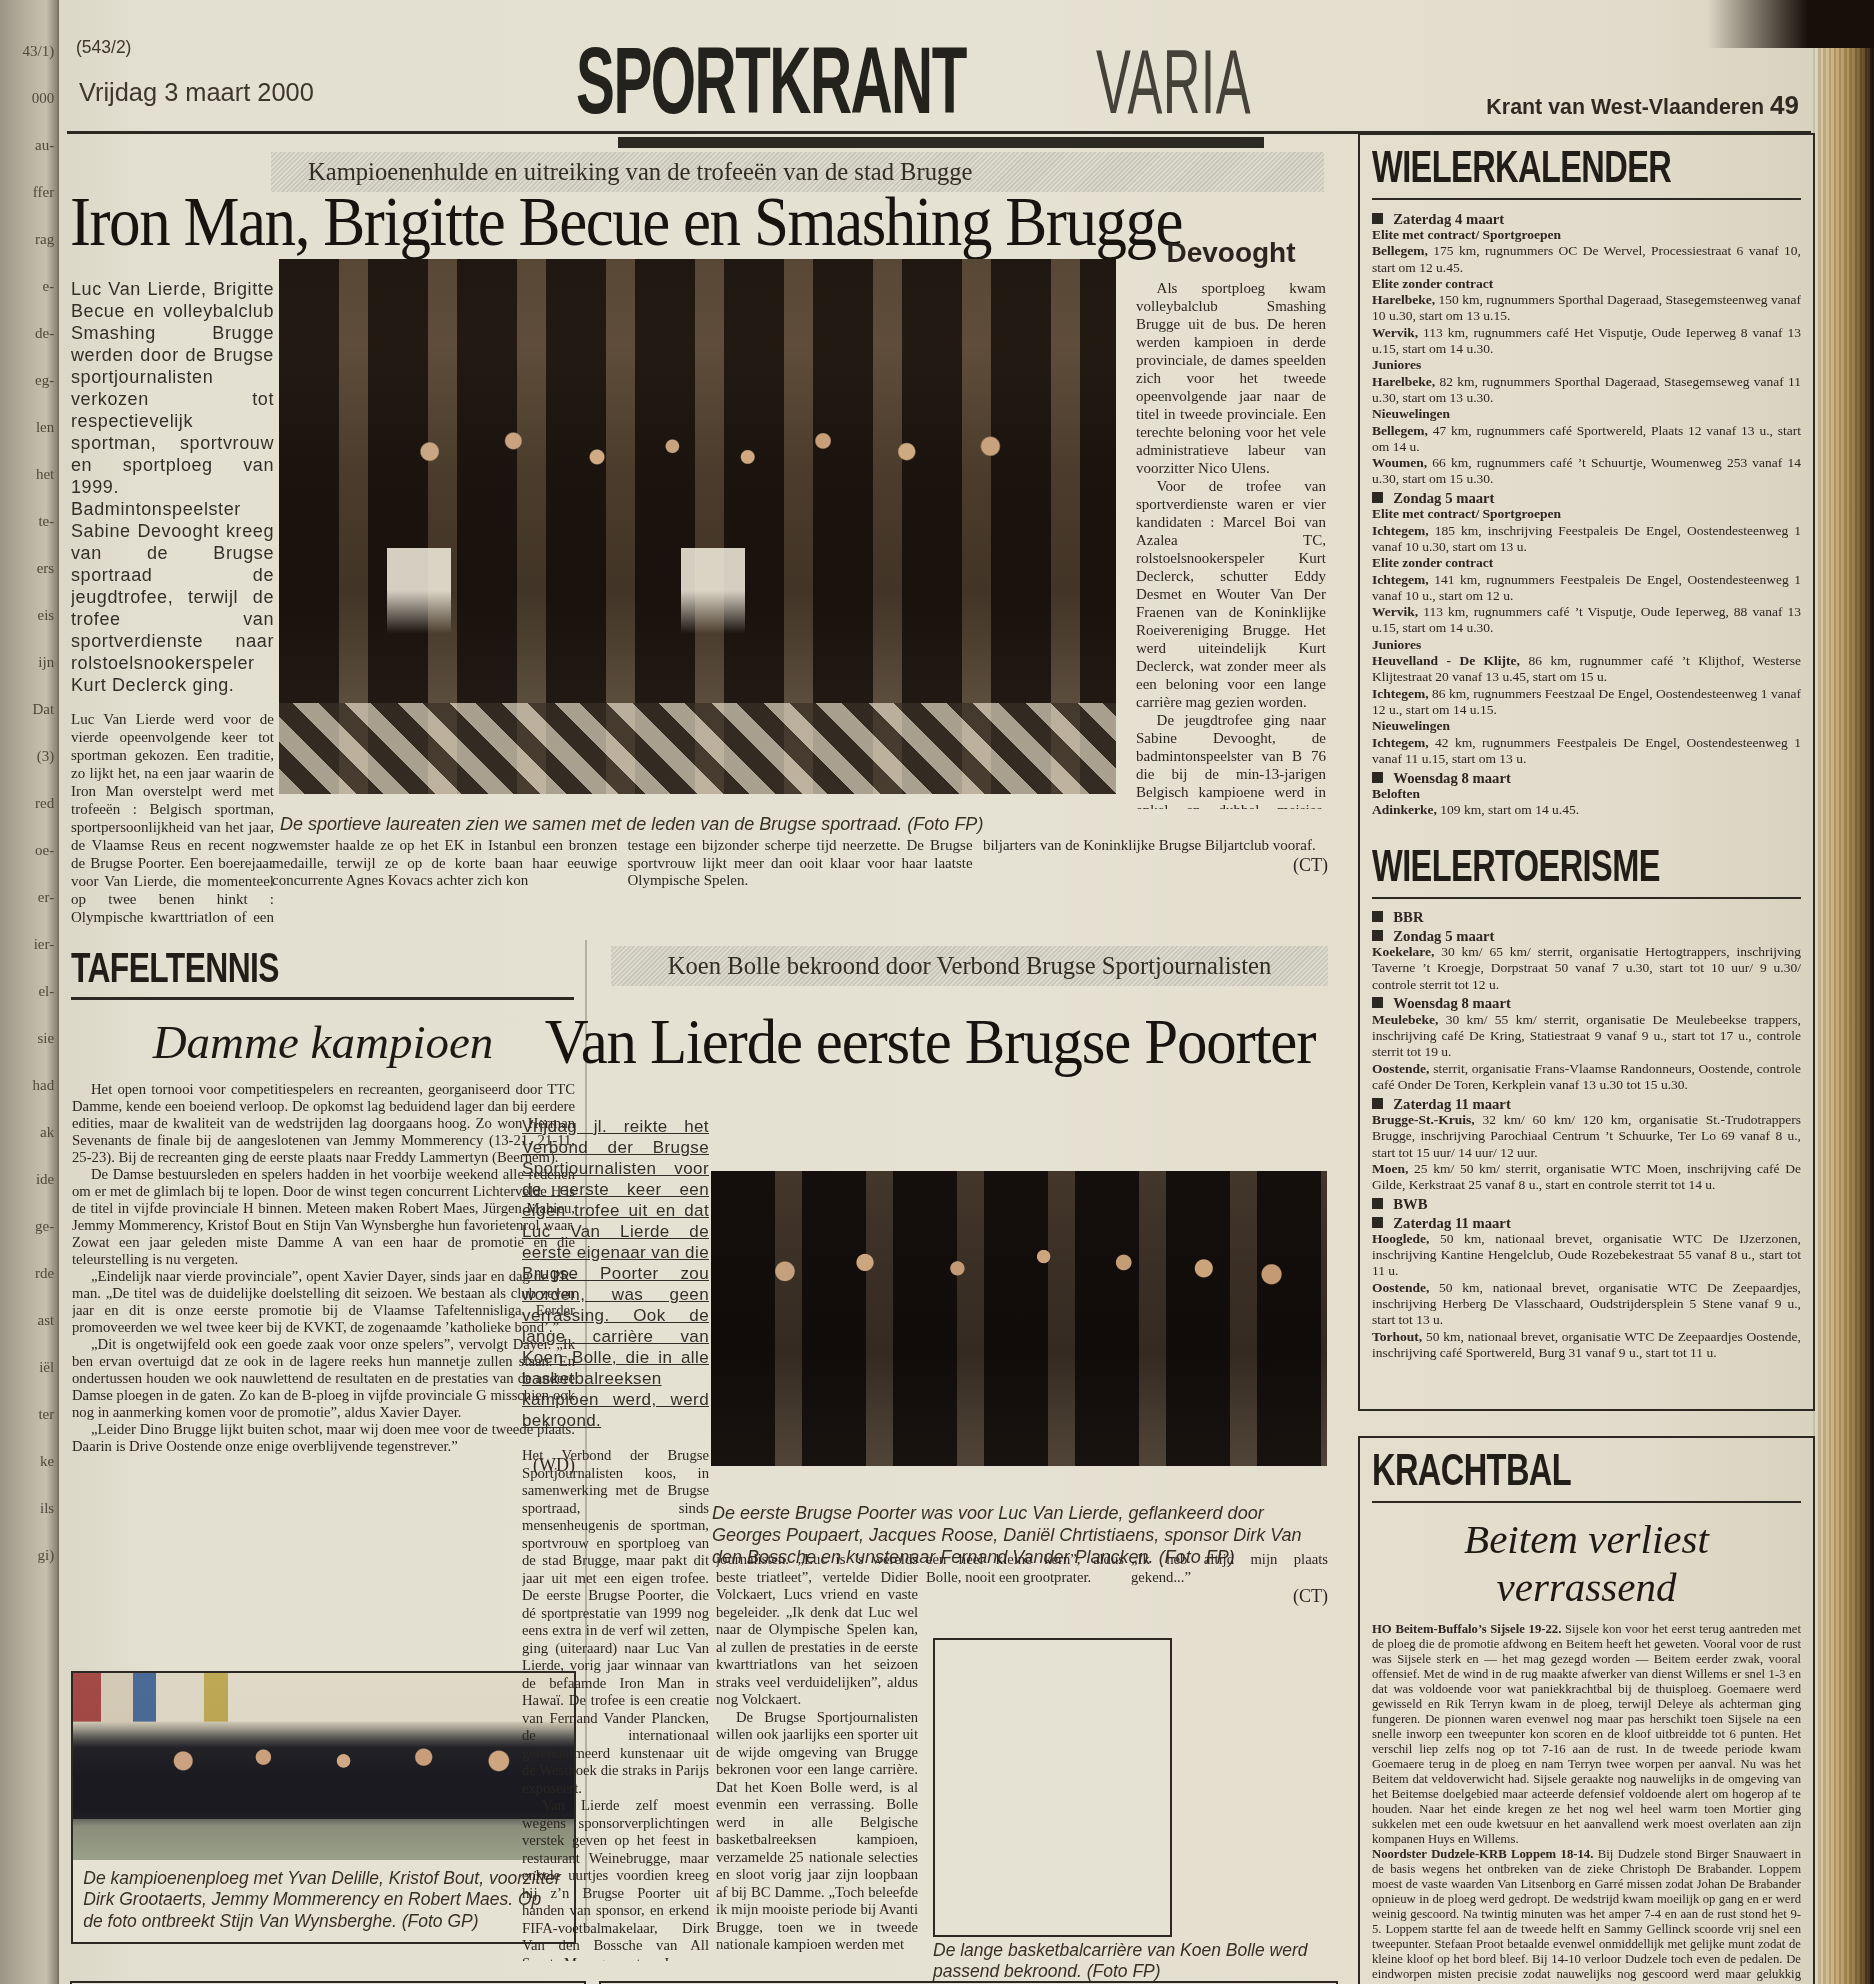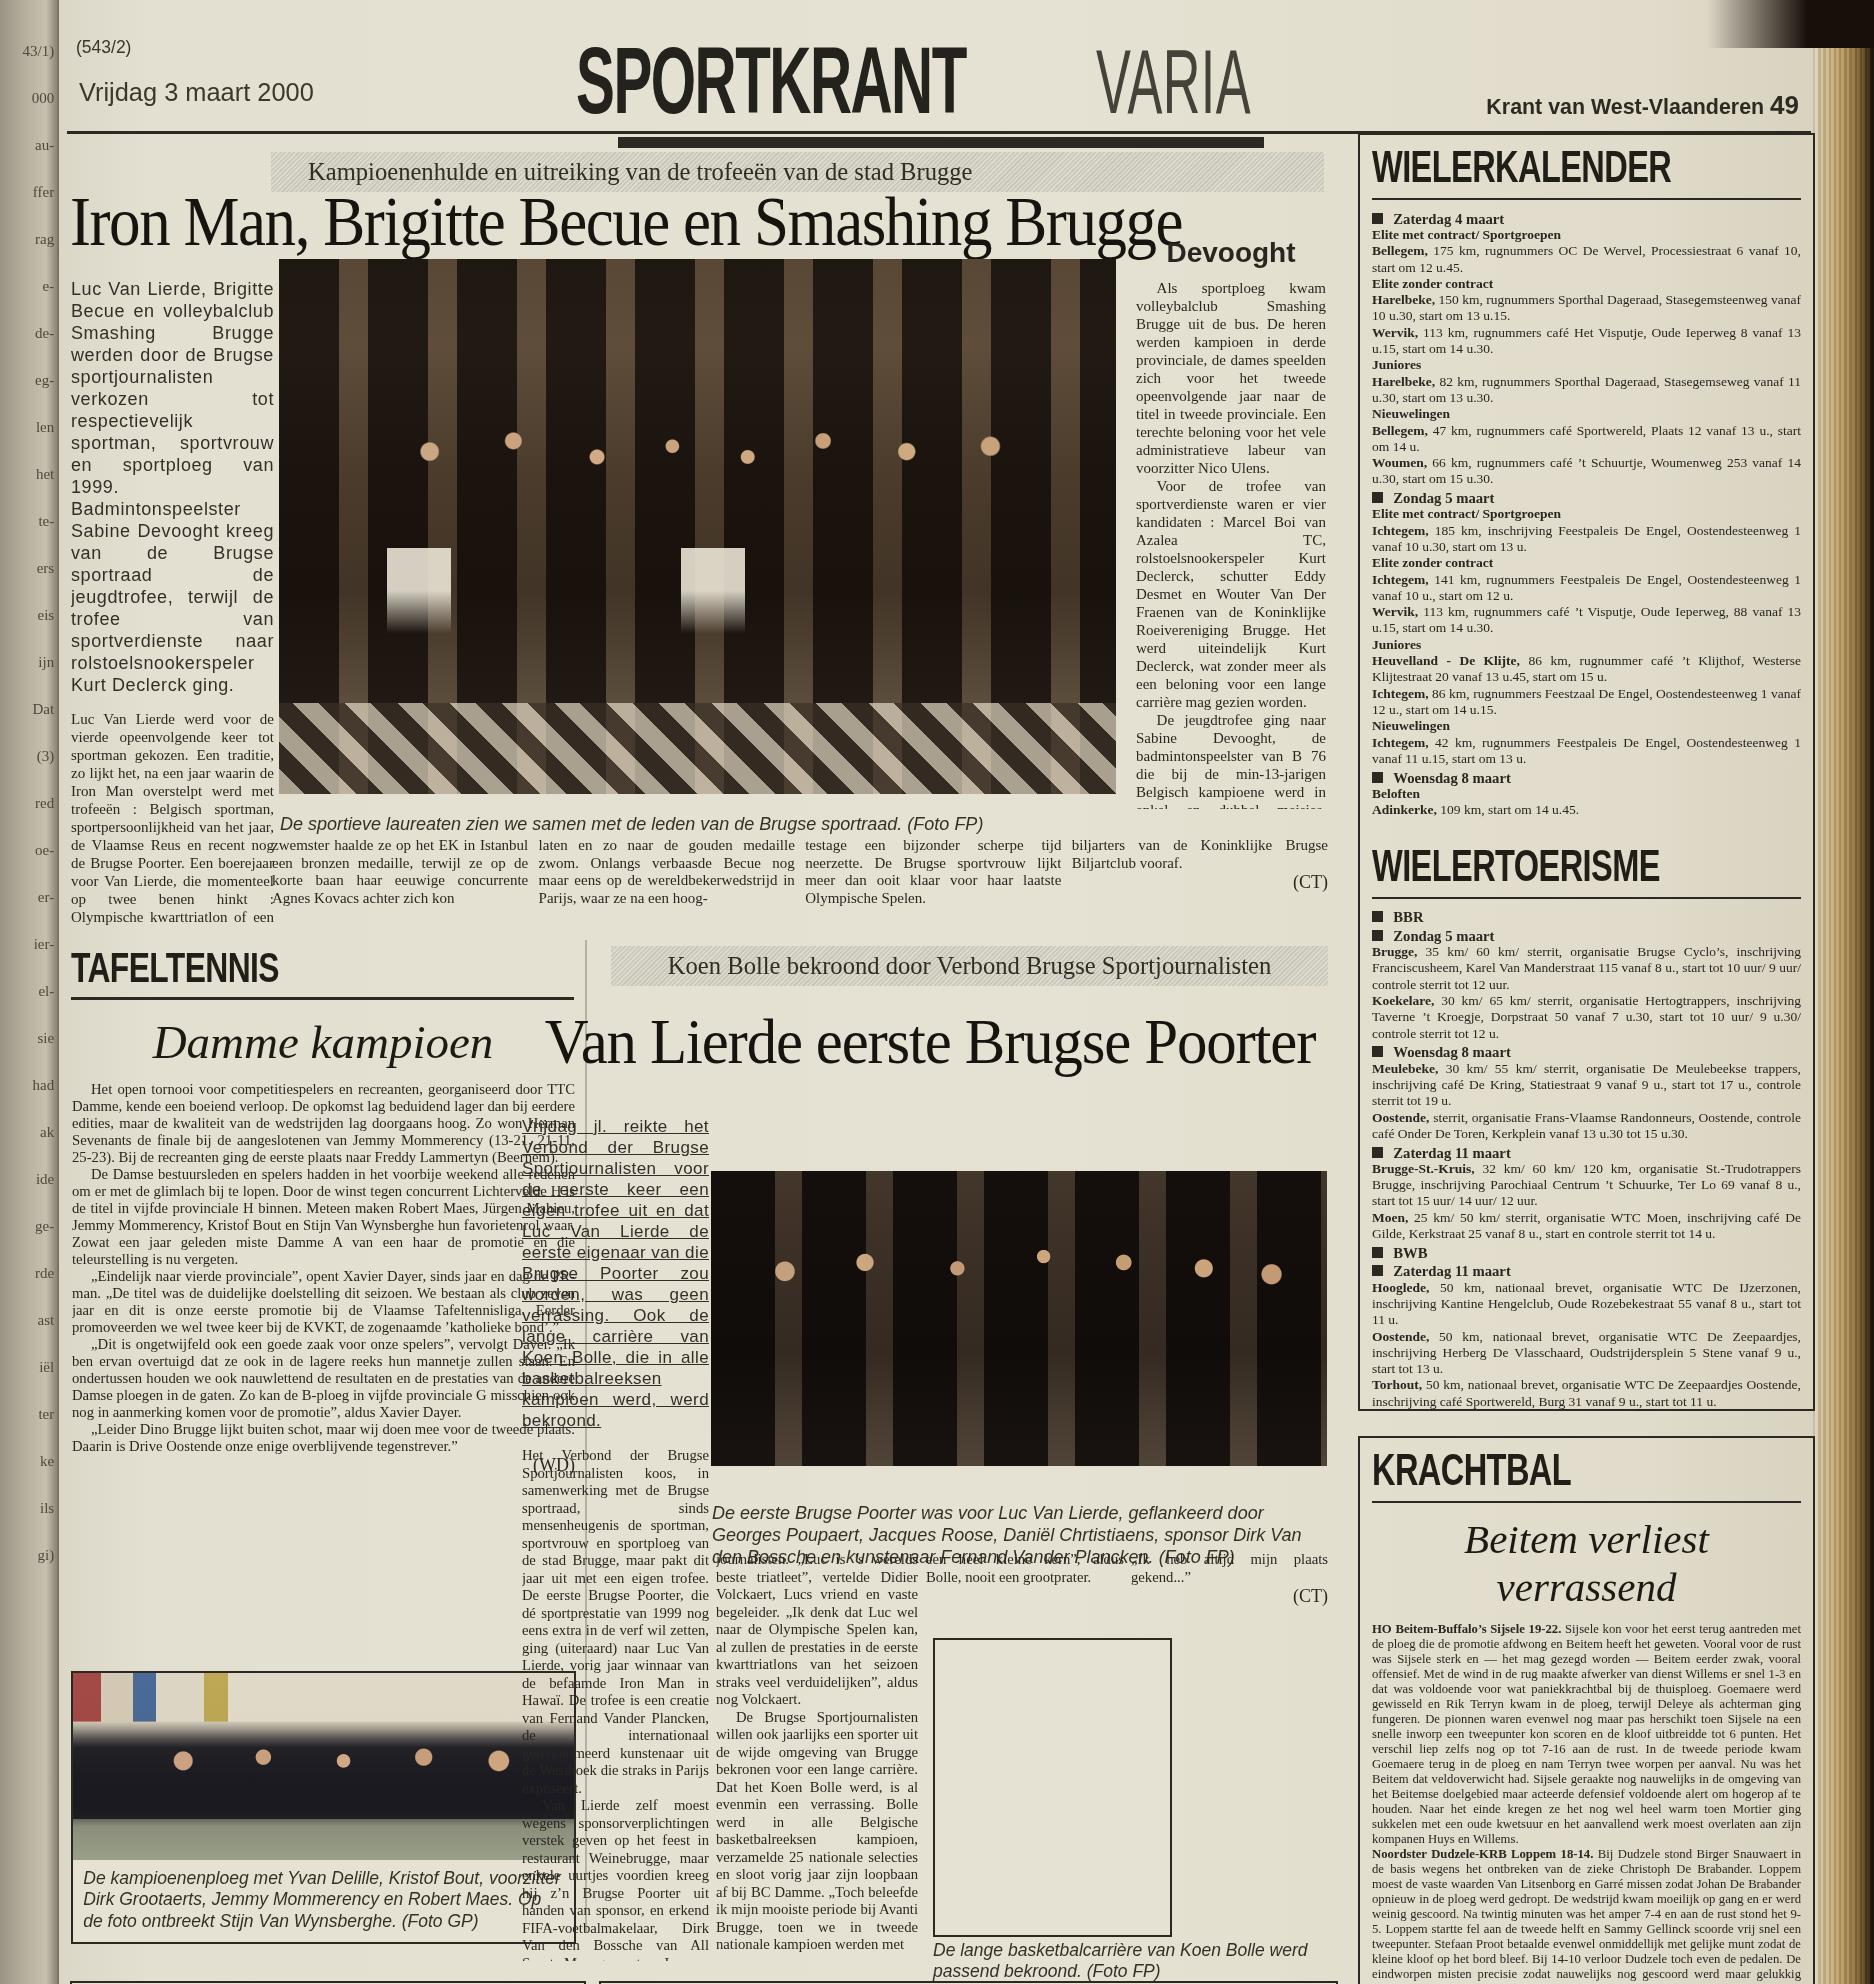--- a/index.html
+++ b/index.html
@@ -217,21 +217,20 @@
         <p>Als sportploeg kwam volleybalclub Smashing Brugge uit de bus. De heren werden kampioen in derde provinciale, de dames speelden zich voor het tweede opeenvolgende jaar naar de titel in tweede provinciale. Een terechte beloning voor het vele administratieve labeur van voorzitter Nico Ulens.</p>
         <p>Voor de trofee van sportverdienste waren er vier kandidaten : Marcel Boi van Azalea TC, rolstoelsnookerspeler Kurt Declerck, schutter Eddy Desmet en Wouter Van Der Fraenen van de Koninklijke Roeivereniging Brugge. Het werd uiteindelijk Kurt Declerck, wat zonder meer als een beloning voor een lange carrière mag gezien worden.</p>
         <p>De jeugdtrofee ging naar Sabine Devooght, de badmintonspeelster van B 76 die bij de min-13-jarigen Belgisch kampioene werd in enkel en dubbel meisjes. Sabine ging atleet Kristof Dhuyvettere, schaker Steven Geirnaert, de miniemenploeg van basketbalclub BC Ceramico en de jonge</p>
       </div>
   </div>
 
   <div class="ma-caption capFP">De sportieve laureaten zien we samen met de leden van de Brugse sportraad. (Foto FP)</div>
 
   <div class="ma-cols">
     <div class="ucol">zwemster haalde ze op het EK in Istanbul een bronzen medaille, terwijl ze op de korte baan haar eeuwige concurrente Agnes Kovacs achter zich kon</div>
-    <div class="ucol">laten en zo naar de gouden medaille zwom. Onlangs verbaasde Becue nog maar eens op de wereldbekerwedstrijd in Parijs, waar ze na een hoog-</div>
     <div class="ucol">testage een bijzonder scherpe tijd neerzette. De Brugse sportvrouw lijkt meer dan ooit klaar voor haar laatste Olympische Spelen.</div>
     <div class="ucol">
       <span>biljarters van de Koninklijke Brugse Biljartclub vooraf.</span>
       <div class="sign">(CT)</div>
     </div>
   </div>
 
   <div class="tt-divider"></div>
   <div class="sec-head" style="left:71px;top:946px;">TAFELTENNIS</div>
   <div class="sec-rule" style="left:71px;top:997px;width:503px;"></div>
@@ -324,21 +323,20 @@
         <p class="cal-day"><span class="sq"></span>Woensdag 8 maart</p>
         <p class="cal-cat">Beloften</p>
         <p class="lead-para"><b>Adinkerke, </b>109 km, start om 14 u.45.</p>
       </div>
     <div class="rail-gap"></div>
     <div class="rail-head">WIELERTOERISME</div>
     <div class="rail-rule"></div>
     <div class="cal">
         <p class="cal-day"><span class="sq"></span>BBR</p>
         <p class="cal-day"><span class="sq"></span>Zondag 5 maart</p>
-        <p class="lead-para"><b>Brugge, </b>35 km/ 60 km/ sterrit, organisatie Brugse Cyclo’s, inschrijving Franciscusheem, Karel Van Manderstraat 115 vanaf 8 u., start tot 10 uur/ 9 uur/ controle sterrit tot 12 uur.</p>
         <p class="lead-para"><b>Koekelare, </b>30 km/ 65 km/ sterrit, organisatie Hertogtrappers, inschrijving Taverne ’t Kroegje, Dorpstraat 50 vanaf 7 u.30, start tot 10 uur/ 9 u.30/ controle sterrit tot 12 u.</p>
         <p class="cal-day"><span class="sq"></span>Woensdag 8 maart</p>
         <p class="lead-para"><b>Meulebeke, </b>30 km/ 55 km/ sterrit, organisatie De Meulebeekse trappers, inschrijving café De Kring, Statiestraat 9 vanaf 9 u., start tot 17 u., controle sterrit tot 19 u.</p>
         <p class="lead-para"><b>Oostende, </b>sterrit, organisatie Frans-Vlaamse Randonneurs, Oostende, controle café Onder De Toren, Kerkplein vanaf 13 u.30 tot 15 u.30.</p>
         <p class="cal-day"><span class="sq"></span>Zaterdag 11 maart</p>
         <p class="lead-para"><b>Brugge-St.-Kruis, </b>32 km/ 60 km/ 120 km, organisatie St.-Trudotrappers Brugge, inschrijving Parochiaal Centrum ’t Schuurke, Ter Lo 69 vanaf 8 u., start tot 15 uur/ 14 uur/ 12 uur.</p>
         <p class="lead-para"><b>Moen, </b>25 km/ 50 km/ sterrit, organisatie WTC Moen, inschrijving café De Gilde, Kerkstraat 25 vanaf 8 u., start en controle sterrit tot 14 u.</p>
         <p class="cal-day"><span class="sq"></span>BWB</p>
         <p class="cal-day"><span class="sq"></span>Zaterdag 11 maart</p>
         <p class="lead-para"><b>Hooglede, </b>50 km, nationaal brevet, organisatie WTC De IJzerzonen, inschrijving Kantine Hengelclub, Oude Rozebekestraat 55 vanaf 8 u., start tot 11 u.</p>

